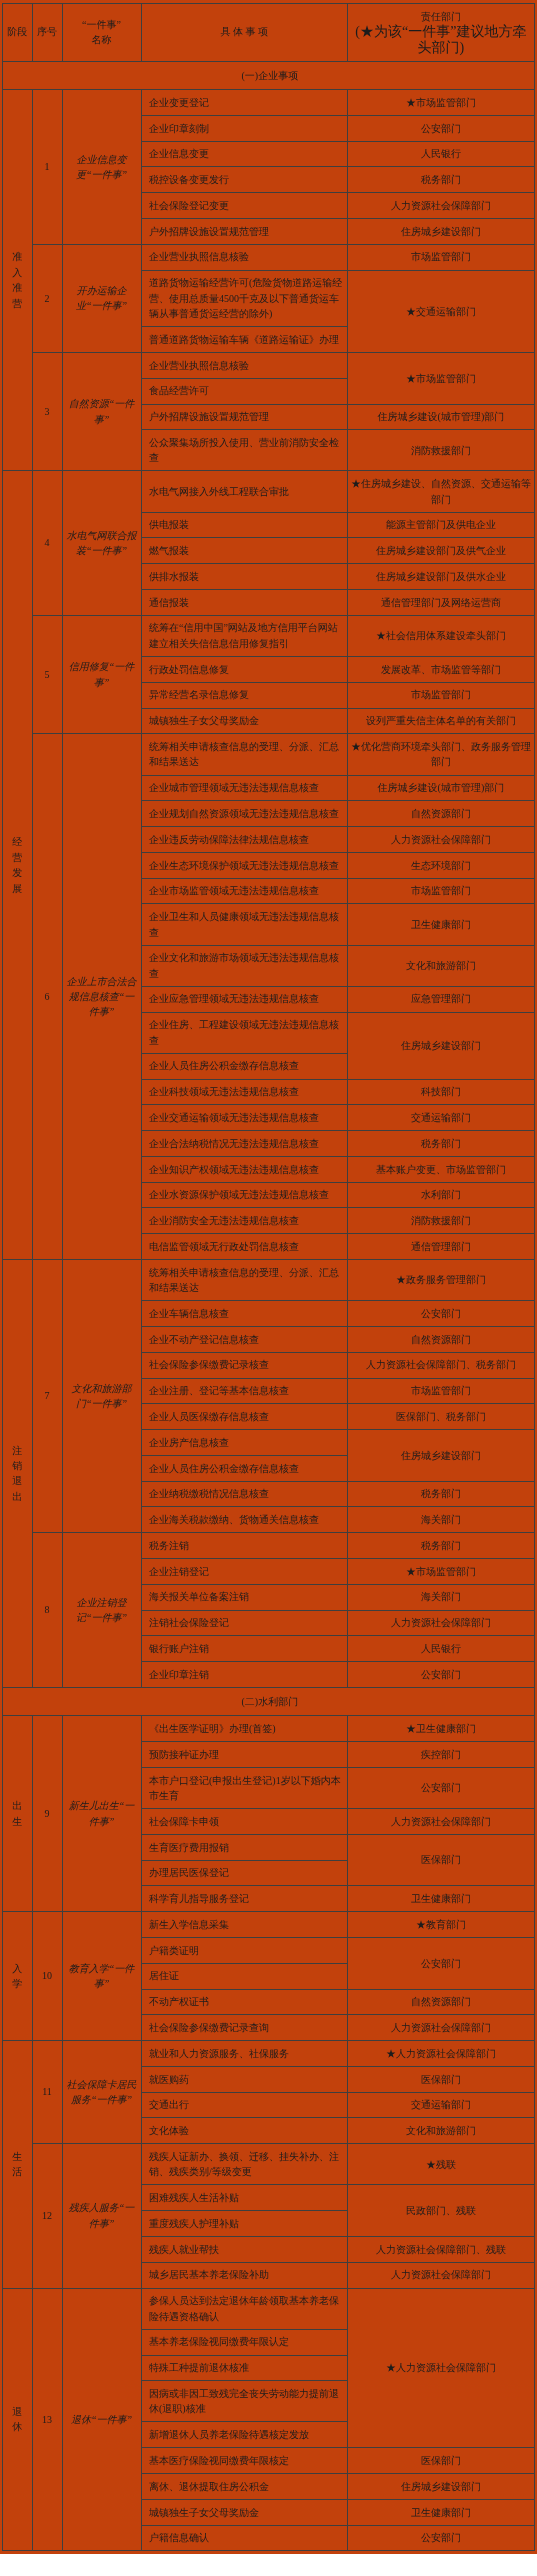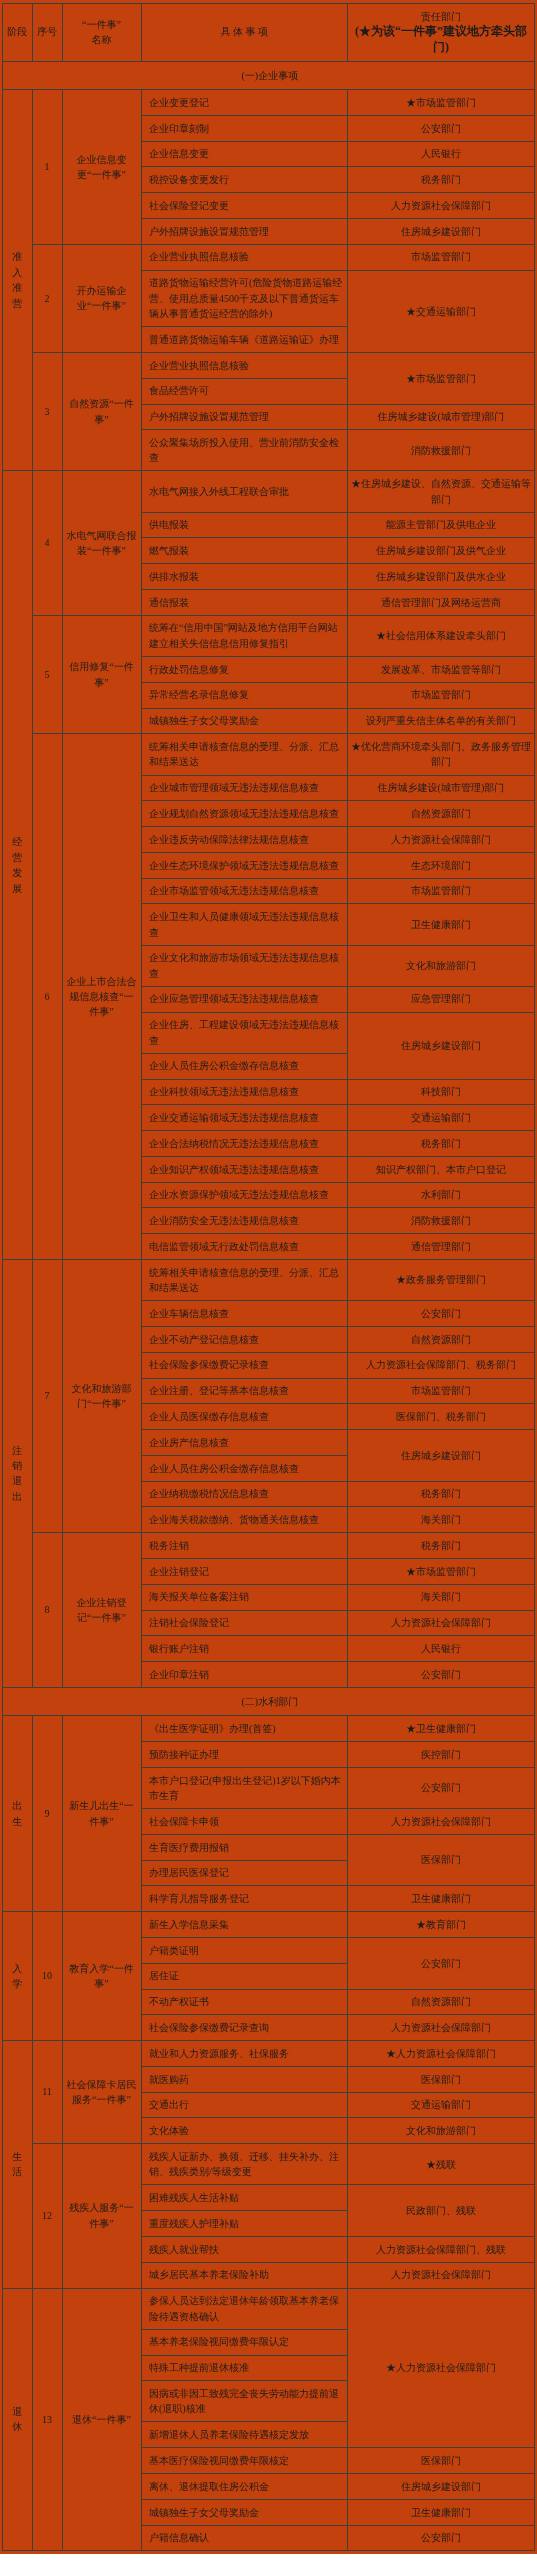--- a/index.html
+++ b/index.html
@@ -29,22 +29,22 @@
     font-weight: normal;
     word-break: break-all;
   }
   th.hdr {
     font-weight: bold;
     text-align: center;
     padding: 5.4px 1.3px;
     font-size: 10px;
   }
   th.hdr .sub {
-    font-weight: bold;
-    font-size: 12px;
+    font-weight: normal;
+    font-size: 14px;
   }
   .pre { white-space: pre-line; }
   td.section-heading {
     text-align: center;
     padding: 6px 4px 6px 6.7px;
     font-size: 10.7px;
   }
   td.stage-cell {
     text-align: center;
     white-space: pre-line;
@@ -52,20 +52,21 @@
     padding: 2.7px 0;
   }
   td.seq-cell {
     text-align: center;
     padding: 2.7px 1.3px;
   }
   td.name-cell {
     text-align: center;
     padding: 4px 2.7px;
     line-height: 17px;
+    font-style: italic;
   }
   td.item-cell {
     text-align: left;
     padding: 4.7px 4px 4.7px 7.4px;
   }
   td.dept-cell {
     text-align: center;
     padding: 4.7px 2.7px;
   }
 </style>
@@ -254,21 +255,21 @@
         <tr>
           <td class="item-cell">企业交通运输领域无违法违规信息核查</td>
           <td class="dept-cell">交通运输部门</td>
         </tr>
         <tr>
           <td class="item-cell">企业合法纳税情况无违法违规信息核查</td>
           <td class="dept-cell">税务部门</td>
         </tr>
         <tr>
           <td class="item-cell">企业知识产权领域无违法违规信息核查</td>
-          <td class="dept-cell">知识产权部门、本市户口登记</td>
+          <td class="dept-cell">基本账户变更、市场监管部门</td>
         </tr>
         <tr>
           <td class="item-cell">企业水资源保护领域无违法违规信息核查</td>
           <td class="dept-cell">水利部门</td>
         </tr>
         <tr>
           <td class="item-cell">企业消防安全无违法违规信息核查</td>
           <td class="dept-cell">消防救援部门</td>
         </tr>
         <tr>

